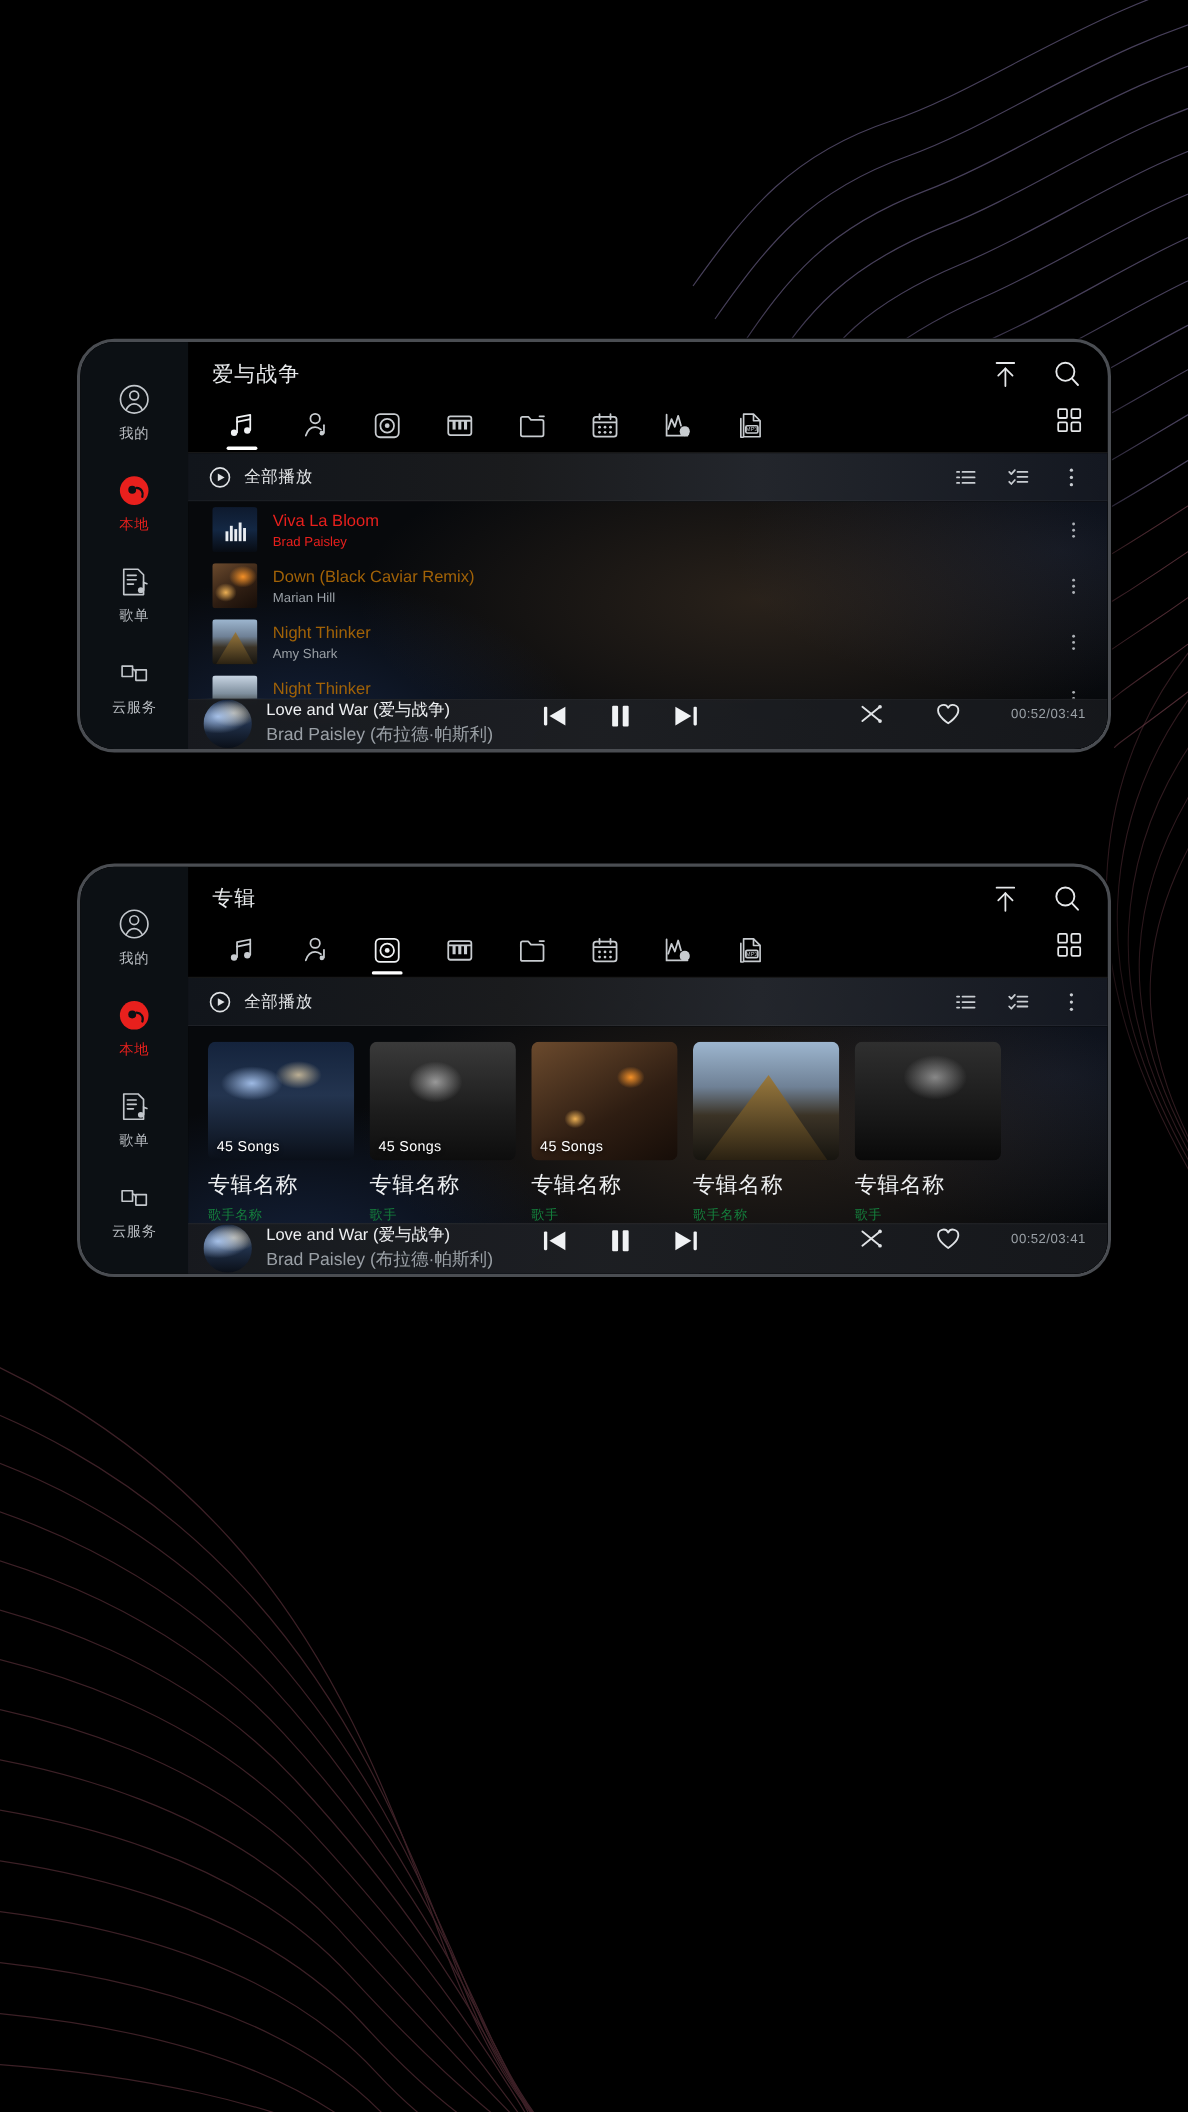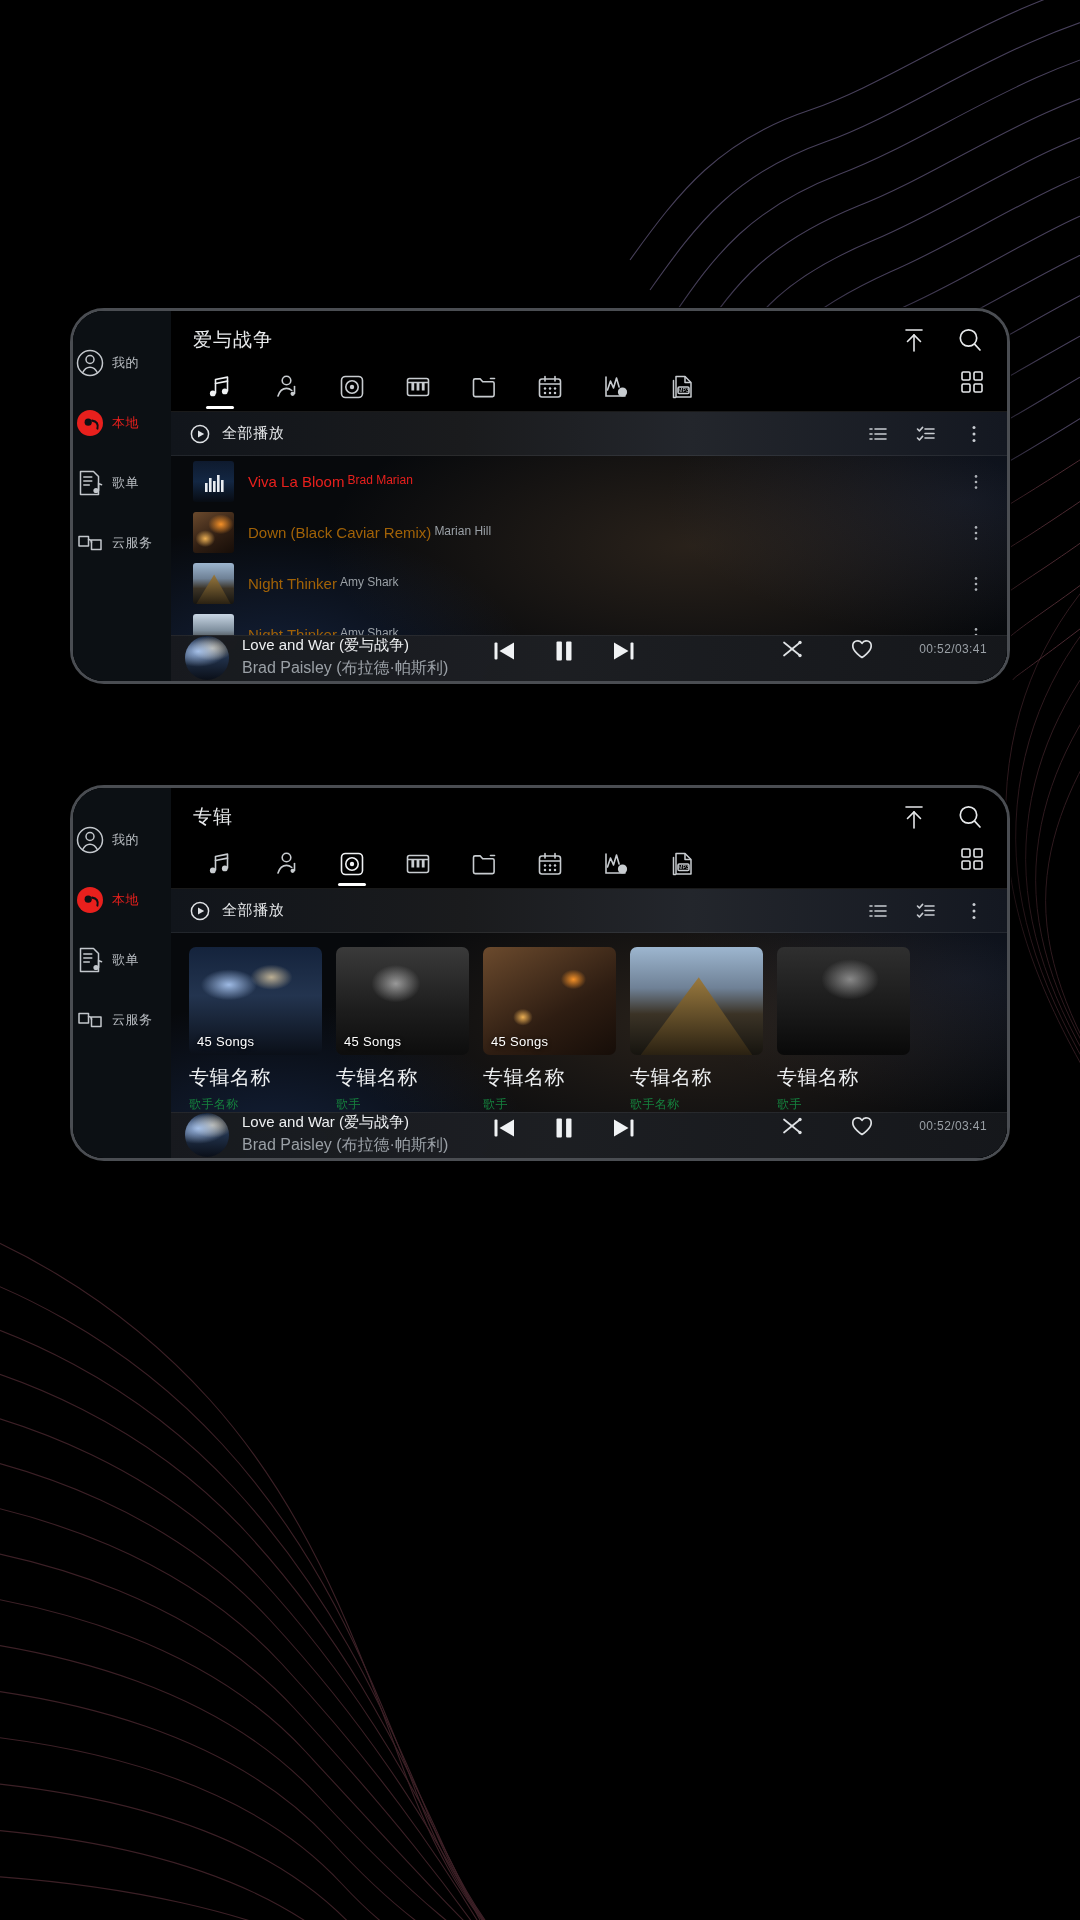--- a/index.html
+++ b/index.html
@@ -35,21 +35,21 @@
   .rail {
     width: 98px; flex: 0 0 98px;
     background: #0c1014;
     display: flex; flex-direction: column;
     align-items: center;
     padding-top: 22px;
     gap: 0;
   }
   .rail-item {
     width: 98px;
-    display: flex; flex-direction: row; align-items: center;
+    display: flex; flex-direction: column; align-items: center;
     gap: 5px;
     padding: 13px 0;
     cursor: pointer;
   }
   .rail-ico { width: 34px; height: 34px; display: block; }
   .rail-lbl { font-size: 13px; color: #b9bdc2; letter-spacing: .5px; }
   .rail-item.active .rail-lbl { color: #e8201d; }
 
   
   .content { flex: 1; position: relative; display: flex; flex-direction: column; min-width: 0; }
@@ -94,21 +94,21 @@
     position: absolute; inset: 0;
     background:
       radial-gradient(520px 220px at 62% 40%, rgba(120,90,60,.30), transparent 70%),
       radial-gradient(360px 200px at 12% 95%, rgba(40,70,130,.38), transparent 72%),
       radial-gradient(400px 180px at 95% 20%, rgba(60,80,130,.20), transparent 75%),
       #07090c;
   }
   .rows { position: relative; }
   .row { display: flex; align-items: center; gap: 14px; height: 51px; padding: 0 22px 0 22px; cursor: pointer; position: relative; }
   .row .art { width: 41px; height: 41px; flex: 0 0 41px; border-radius: 3px; overflow: hidden; position: relative; }
-  .row .meta { min-width: 0; flex: 1; display: flex; gap: 3px; }
+  .row .meta { min-width: 0; flex: 1; display: flex; flex-direction: column; gap: 3px; }
   .row .t { font-size: 15px; color: #a16207; white-space: nowrap; overflow: hidden; text-overflow: ellipsis; }
   .row .s { font-size: 12px; color: #9aa0a6; white-space: nowrap; overflow: hidden; text-overflow: ellipsis; }
   .row.playing .t, .row.playing .s { color: #e8201d; }
   .row .dots { width: 18px; height: 18px; flex: 0 0 18px; opacity: .85; }
 
   
   .albums { position: relative; display: flex; gap: 14px; padding: 14px 0 0 18px; }
   .album { width: 133px; flex: 0 0 133px; cursor: pointer; }
   .album .cover { width: 133px; height: 108px; border-radius: 7px; overflow: hidden; position: relative; }
   .album .cnt {
@@ -392,21 +392,21 @@
                       <rect x="12" y="22" width="2.6" height="9"></rect>
                       <rect x="16" y="17" width="2.6" height="14"></rect>
                       <rect x="20" y="20" width="2.6" height="11"></rect>
                       <rect x="24" y="14" width="2.6" height="17"></rect>
                       <rect x="28" y="19" width="2.6" height="12"></rect>
                     </g>
                 </svg>
               </div>
               <div class="meta">
                 <div class="t">Viva La Bloom</div>
-                <div class="s">Brad Marian</div>
+                <div class="s">Brad Paisley</div>
               </div>
               <svg class="dots" viewBox="0 0 18 18" fill="#c9cdd2">
                 <circle cx="9" cy="3.4" r="1.3"></circle>
                   <circle cx="9" cy="9" r="1.3"></circle>
                   <circle cx="9" cy="14.6" r="1.3"></circle>
               </svg>
             </div>
 
             <div class="row">
               <div class="art">

